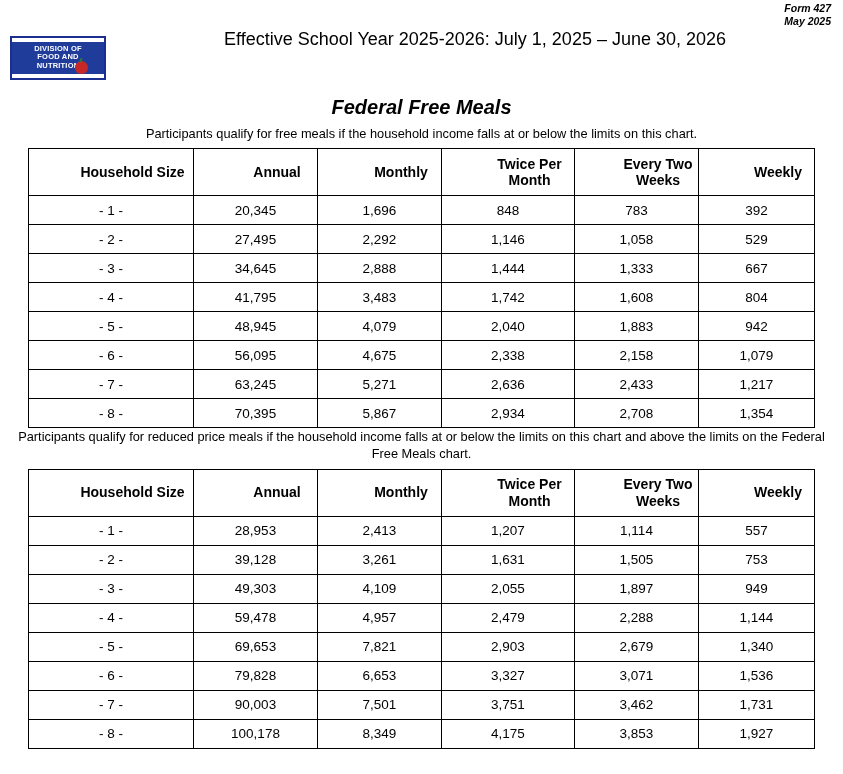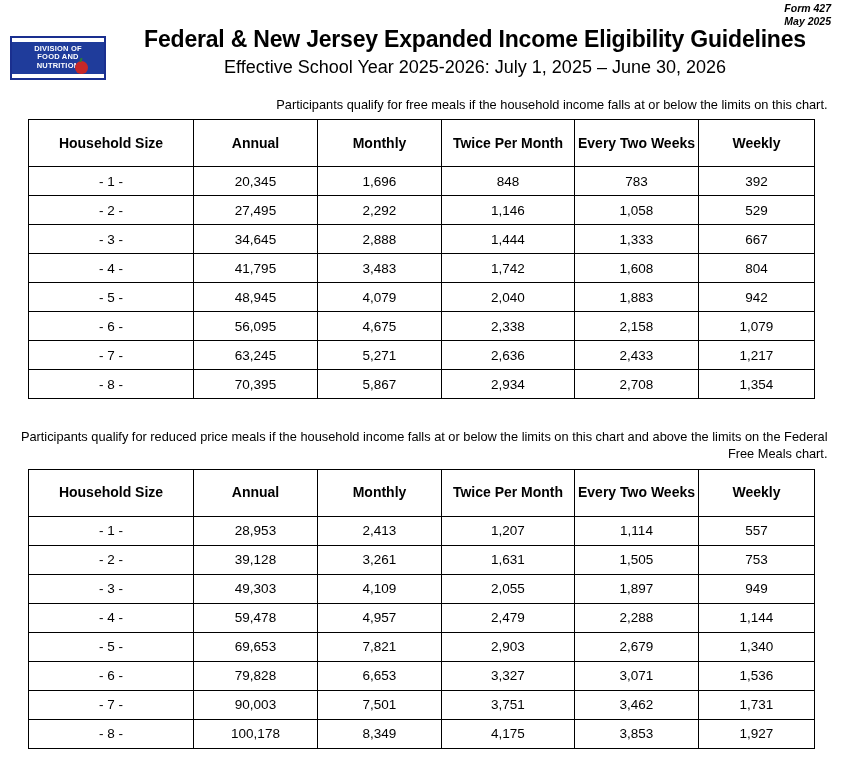--- a/index.html
+++ b/index.html
@@ -107,21 +107,21 @@
     width: 843px;
   }
   .section-title {
     text-align: center;
     font-size: 20px;
     font-weight: bold;
     font-style: italic;
     margin: 0 0 6px 0;
   }
   .section-note {
-    text-align: right;
+    text-align: center;
     font-size: 12.8px;
     line-height: 1.35;
     margin: 0 auto 6px auto;
     width: 812px;
   }
   table.guide {
     border-collapse: collapse;
     margin: 0 auto;
     width: 786px;
     table-layout: fixed;
@@ -130,20 +130,21 @@
     border: 1px solid #000000;
     text-align: center;
     font-size: 13.5px;
     padding: 3px 2px;
   }
   table.guide th {
     font-weight: bold;
     font-size: 14px;
     height: 40px;
     line-height: 1.15;
+    padding-left: 45px;
   }
   table.guide td {
     height: 22px;
   }
   table.guide col.c0 { width: 165px; }
   table.guide col.c1 { width: 124px; }
   table.guide col.c2 { width: 124px; }
   table.guide col.c3 { width: 133px; }
   table.guide col.c4 { width: 124px; }
   table.guide col.c5 { width: 116px; }
@@ -173,26 +174,26 @@
   <div class="header">
     <div class="logo">
       <div class="logo-band">
         <div>DIVISION OF</div>
         <div>FOOD AND</div>
         <div>NUTRITION</div>
       </div>
       <span class="logo-apple"></span>
     </div>
     <div class="title-block">
-      <div class="title-main">Federal &amp; New Jersey Expanded Income Eligibility Guidelines</div>
       <div class="title-sub">Effective School Year 2025-2026:  July 1, 2025 – June 30, 2026</div>
     </div>
   </div>
 
   <div class="section" id="free-section">
+    <div class="section-title">Federal Free Meals</div>
     <div class="section-note">Participants qualify for free meals if the household income falls at or below the limits on this chart.</div>
     <table class="guide">
       <colgroup>
         <col class="c0">
           <col class="c1">
           <col class="c2">
           <col class="c3">
           <col class="c4">
           <col class="c5">
       </colgroup>

